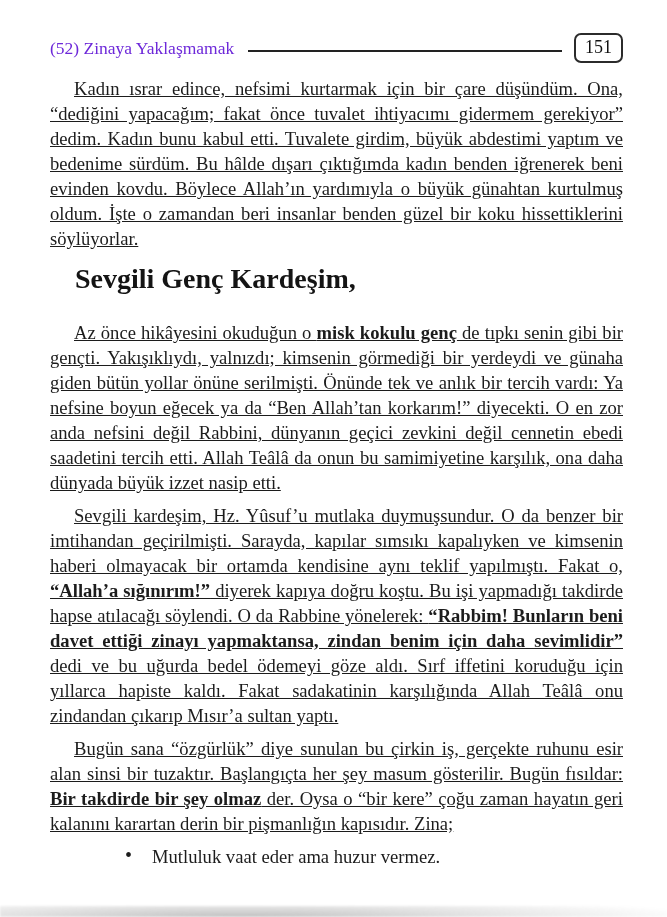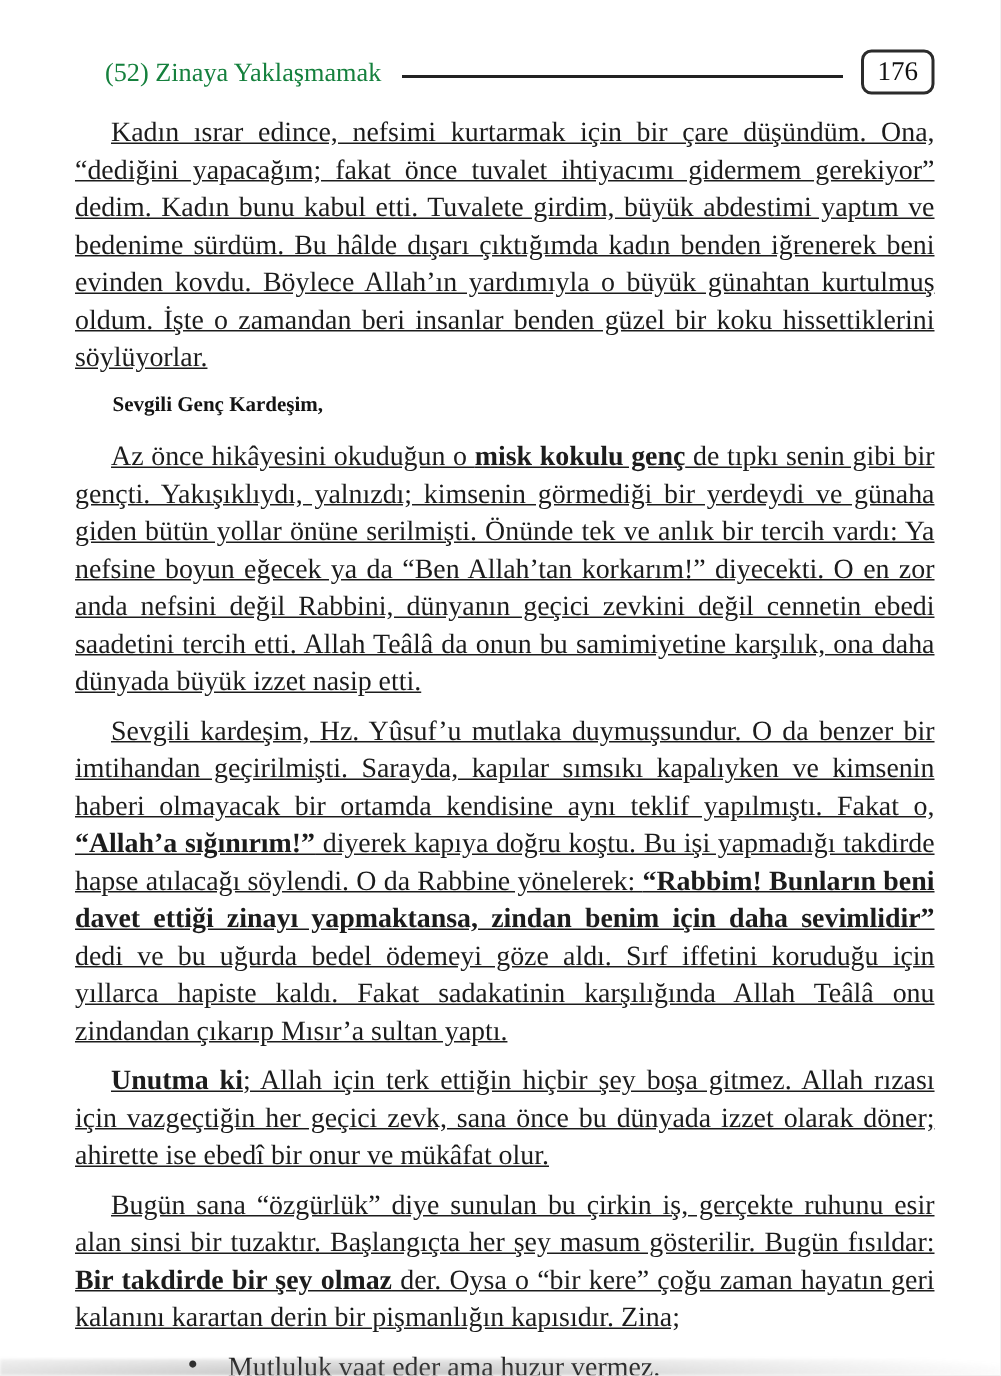--- a/index.html
+++ b/index.html
@@ -15,22 +15,21 @@
   }
   
   .header {
     display: flex;
     align-items: center;
     padding: 33px 44px 0 50px;
   }
   .chapter-title {
     font-size: 17.5px;
     white-space: nowrap;
-    color: #15803d;
-    margin-left: 20px;
+    color: #6d28d9;
   }
   .rule {
     flex: 1;
     border-top: 2px solid #222222;
     margin: 5px 12px 0 14px;
     height: 0;
   }
   .pagenum {
     border: 2px solid #2b2b2b;
     border-radius: 7px;
@@ -46,23 +45,23 @@
   .para {
     margin: 0 0 8px 0;
     font-size: 18.6px;
     line-height: 25px;
     text-align: justify;
     text-indent: 24px;
     text-decoration: underline;
   }
   .para .b { font-weight: bold; }
   .section-heading {
-    font-size: 14px;
+    font-size: 28px;
     font-weight: bold;
-    margin: 12px 0 13px 0;
+    margin: 12px 0 25px 0;
     padding-left: 25px;
     color: #141414;
   }
   .bullets {
     list-style: none;
     margin: 3px 0 0 0;
     padding: 0;
   }
   .bullets li {
     position: relative;
@@ -92,34 +91,33 @@
   }
 </style>
 </head>
 <body>
 
 <div class="page">
 
   <div class="header">
     <span class="chapter-title">(52) Zinaya Yaklaşmamak</span>
     <span class="rule"></span>
-    <span class="pagenum">176</span>
+    <span class="pagenum">151</span>
   </div>
 
   <div class="body">
 
     <p class="para"><span>Kadın ısrar edince, nefsimi kurtarmak için bir çare düşündüm. Ona, “dediğini yapacağım; fakat önce tuvalet ihtiyacımı gidermem gerekiyor” dedim. Kadın bunu kabul etti. Tuvalete girdim, büyük abdestimi yaptım ve bedenime sürdüm. Bu hâlde dışarı çıktığımda kadın benden iğrenerek beni evinden kovdu. Böylece Allah’ın yardımıyla o büyük günahtan kurtulmuş oldum. İşte o zamandan beri insanlar benden güzel bir koku hissettiklerini söylüyorlar.</span></p>
 
     <h2 class="section-heading">Sevgili Genç Kardeşim,</h2>
 
     <p class="para"><span>Az önce hikâyesini okuduğun o </span><span class="b">misk kokulu genç</span><span> de tıpkı senin gibi bir gençti. Yakışıklıydı, yalnızdı; kimsenin görmediği bir yerdeydi ve günaha giden bütün yollar önüne serilmişti. Önünde tek ve anlık bir tercih vardı: Ya nefsine boyun eğecek ya da “Ben Allah’tan korkarım!” diyecekti. O en zor anda nefsini değil Rabbini, dünyanın geçici zevkini değil cennetin ebedi saadetini tercih etti. Allah Teâlâ da onun bu samimiyetine karşılık, ona daha dünyada büyük izzet nasip etti.</span></p>
 
     <p class="para"><span>Sevgili kardeşim, Hz. Yûsuf’u mutlaka duymuşsundur. O da benzer bir imtihandan geçirilmişti. Sarayda, kapılar sımsıkı kapalıyken ve kimsenin haberi olmayacak bir ortamda kendisine aynı teklif yapılmıştı. Fakat o, </span><span class="b">“Allah’a sığınırım!”</span><span> diyerek kapıya doğru koştu. Bu işi yapmadığı takdirde hapse atılacağı söylendi. O da Rabbine yönelerek: </span><span class="b">“Rabbim! Bunların beni davet ettiği zinayı yapmaktansa, zindan benim için daha sevimlidir”</span><span> dedi ve bu uğurda bedel ödemeyi göze aldı. Sırf iffetini koruduğu için yıllarca hapiste kaldı. Fakat sadakatinin karşılığında Allah Teâlâ onu zindandan çıkarıp Mısır’a sultan yaptı.</span></p>
 
-    <p class="para"><span class="b">Unutma ki</span><span>; Allah için terk ettiğin hiçbir şey boşa gitmez. Allah rızası için vazgeçtiğin her geçici zevk, sana önce bu dünyada izzet olarak döner; ahirette ise ebedî bir onur ve mükâfat olur.</span></p>
 
     <p class="para"><span>Bugün sana “özgürlük” diye sunulan bu çirkin iş, gerçekte ruhunu esir alan sinsi bir tuzaktır. Başlangıçta her şey masum gösterilir. Bugün fısıldar: </span><span class="b">Bir takdirde bir şey olmaz</span><span> der. Oysa o “bir kere” çoğu zaman hayatın geri kalanını karartan derin bir pişmanlığın kapısıdır. Zina;</span></p>
 
     <ul class="bullets">
       <li>
         <span>Mutluluk vaat eder ama huzur vermez.</span>
       </li>
 
     </ul>
 

